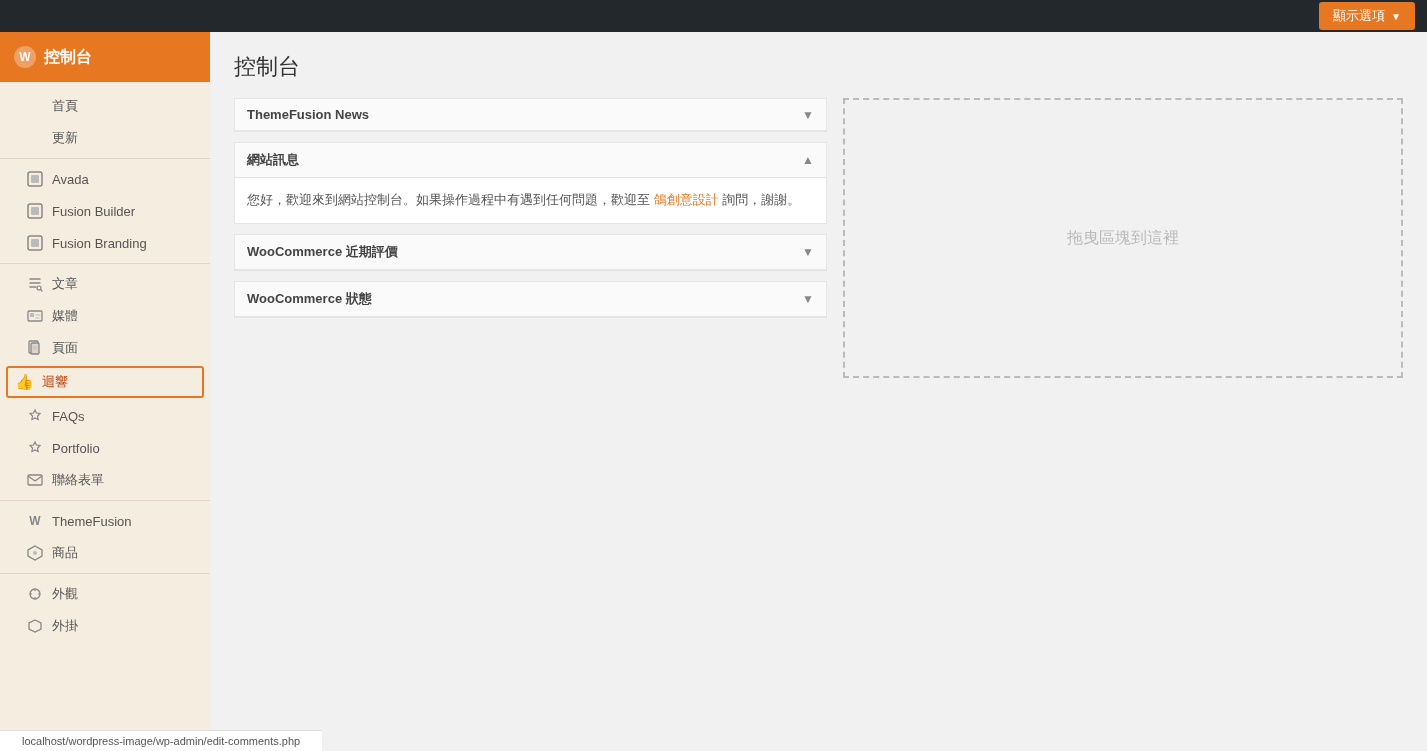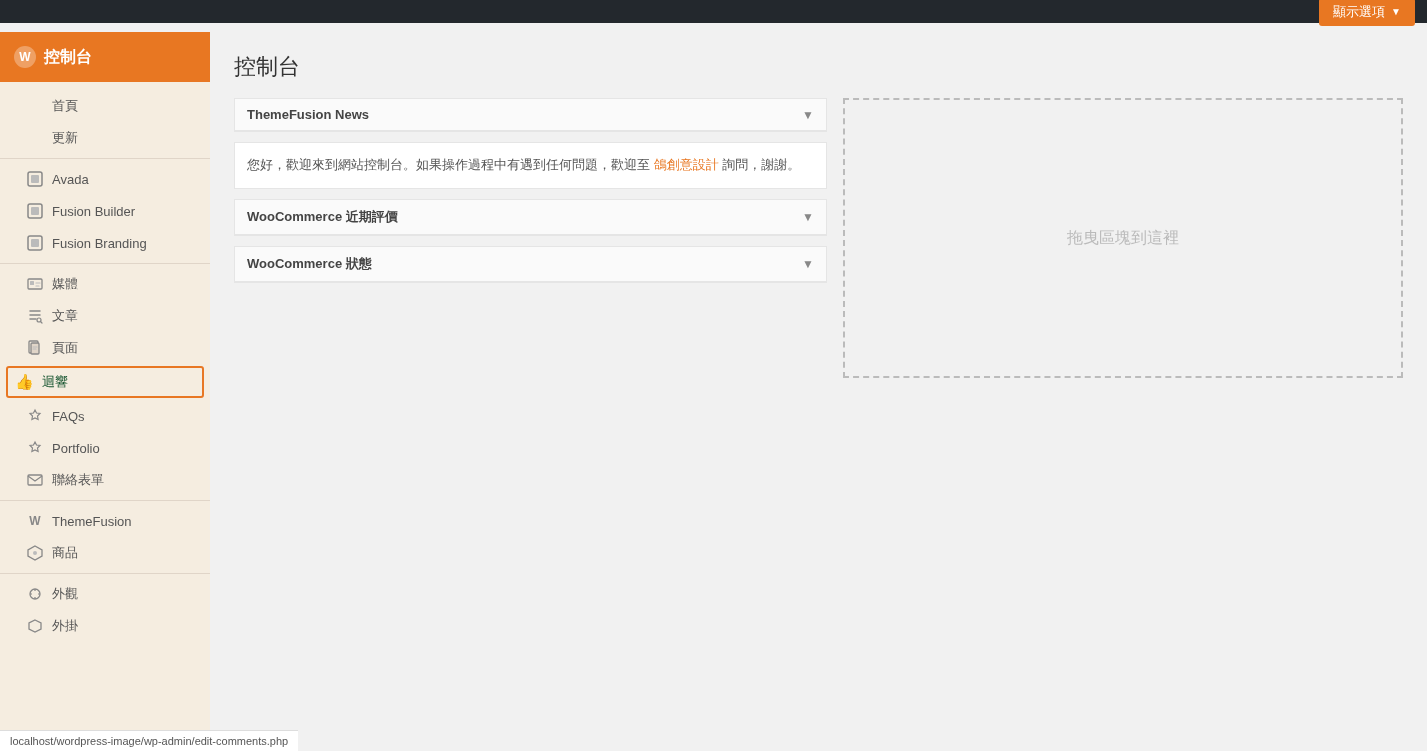--- a/index.html
+++ b/index.html
@@ -7,21 +7,21 @@
       font-family: -apple-system, BlinkMacSystemFont, "Segoe UI", sans-serif;
       background: #f1f1f1;
       color: #444;
       font-size: 13px;
     }
 
     
     .top-bar {
       position: fixed;
       top: 0; left: 0; right: 0;
-      height: 23px;
+      height: 32px;
       background: #23282d;
       z-index: 100;
       display: flex;
       align-items: center;
       justify-content: flex-end;
       padding: 0 12px;
     }
 
     .display-options-btn {
       background: #e87722;
@@ -219,21 +219,21 @@
       text-decoration: none;
     }
 
     
     .status-bar {
       position: fixed;
       bottom: 0;
       left: 0;
       background: #fff;
       border-top: 1px solid #ddd;
-      padding: 4px 10px;
+      padding: 4px 22px;
       font-size: 11px;
       color: #555;
       z-index: 100;
     }
   </style>
 </head>
 <body>
 
 <div class="top-bar">
   <button class="display-options-btn">
@@ -299,57 +299,57 @@
           <span class="nav-label">Fusion Branding</span>
         </a>
       </li>
 
       <li class="nav-section-divider"></li>
 
       <li>
         <a class="nav-item">
           <span class="nav-icon">
             <svg width="16" height="16" viewBox="0 0 16 16" fill="none">
+              <path d="M3 3h10M3 7h10M3 11h6" stroke="#888" stroke-width="1.5" stroke-linecap="round"></path>
+              <circle cx="12" cy="12" r="2" stroke="#888" stroke-width="1.2" fill="none"></circle>
+              <path d="M13.4 13.4l1.6 1.6" stroke="#888" stroke-width="1.2" stroke-linecap="round"></path>
+            </svg>
+          </span>
+          <span class="nav-label">文章</span>
+        </a>
+      </li>
+      <li>
+        <a class="nav-item">
+          <span class="nav-icon">
+            <svg width="16" height="16" viewBox="0 0 16 16" fill="none">
               <rect x="1" y="3" width="14" height="10" rx="1" stroke="#888" stroke-width="1.3" fill="none"></rect>
               <rect x="3" y="5" width="4" height="4" rx="0.5" fill="#bbb"></rect>
               <path d="M9 7h4M9 10h3" stroke="#bbb" stroke-width="1.2" stroke-linecap="round"></path>
             </svg>
           </span>
           <span class="nav-label">媒體</span>
         </a>
       </li>
       <li>
         <a class="nav-item">
           <span class="nav-icon">
             <svg width="16" height="16" viewBox="0 0 16 16" fill="none">
-              <path d="M3 3h10M3 7h10M3 11h6" stroke="#888" stroke-width="1.5" stroke-linecap="round"></path>
-              <circle cx="12" cy="12" r="2" stroke="#888" stroke-width="1.2" fill="none"></circle>
-              <path d="M13.4 13.4l1.6 1.6" stroke="#888" stroke-width="1.2" stroke-linecap="round"></path>
-            </svg>
-          </span>
-          <span class="nav-label">文章</span>
-        </a>
-      </li>
-      <li>
-        <a class="nav-item">
-          <span class="nav-icon">
-            <svg width="16" height="16" viewBox="0 0 16 16" fill="none">
               <rect x="2" y="1" width="9" height="12" rx="1" stroke="#888" stroke-width="1.3" fill="none"></rect>
               <rect x="4" y="3" width="8" height="11" rx="1" fill="#e0d5c8" stroke="#888" stroke-width="1.3"></rect>
               <path d="M6 7h4M6 9h3" stroke="#bbb" stroke-width="1.1" stroke-linecap="round"></path>
             </svg>
           </span>
           <span class="nav-label">頁面</span>
         </a>
       </li>
 
       <li>
         <a class="nav-item active-outlined">
           <span class="nav-icon" style="color:#e87722; font-size:15px;">👍</span>
-          <span class="nav-label" style="color:#14532d;">迴響</span>
+          <span class="nav-label" style="color:#c2410c;">迴響</span>
         </a>
       </li>
 
       <li>
         <a class="nav-item">
           <span class="nav-icon">
             <svg width="16" height="16" viewBox="0 0 16 16" fill="none">
               <path d="M8 2l1.5 3 3.5.5-2.5 2.5.6 3.5L8 10l-3.1 1.5.6-3.5L3 5.5l3.5-.5z" stroke="#888" stroke-width="1.2" fill="none"></path>
             </svg>
           </span>
@@ -434,20 +434,26 @@
         <div class="widget-box">
           <div class="widget-header">
             <span class="widget-title">ThemeFusion News</span>
             <button class="widget-toggle">
               <span>▼</span>
             </button>
           </div>
         </div>
 
         <div class="widget-box">
+          <div class="widget-header">
+            <span class="widget-title">網站訊息</span>
+            <button class="widget-toggle">
+              <span>▲</span>
+            </button>
+          </div>
           <div class="widget-body">
             <span>您好，歡迎來到網站控制台。如果操作過程中有遇到任何問題，歡迎至&nbsp;</span><a class="info-link" href="#"><span>鴿創意設計</span></a><span>&nbsp;詢問，謝謝。</span>
           </div>
         </div>
 
         <div class="widget-box">
           <div class="widget-header">
             <span class="widget-title">WooCommerce 近期評價</span>
             <button class="widget-toggle">
               <span>▼</span>

